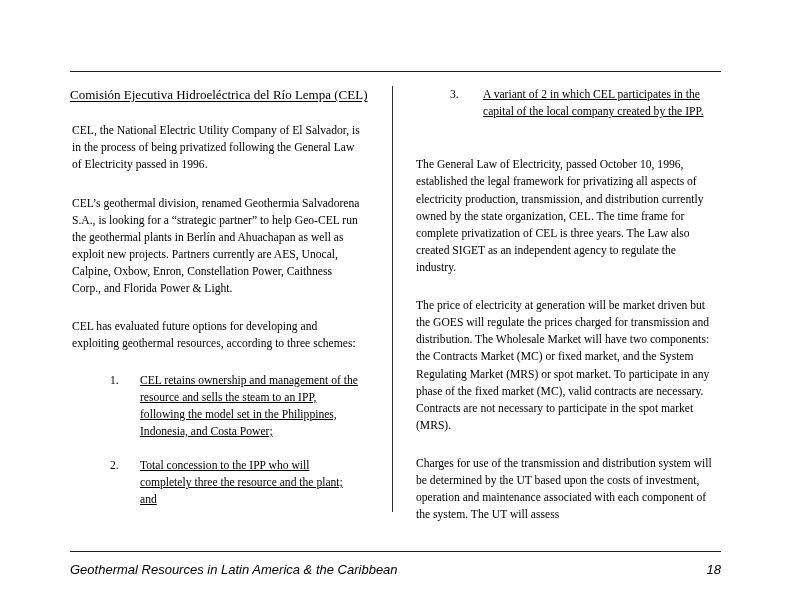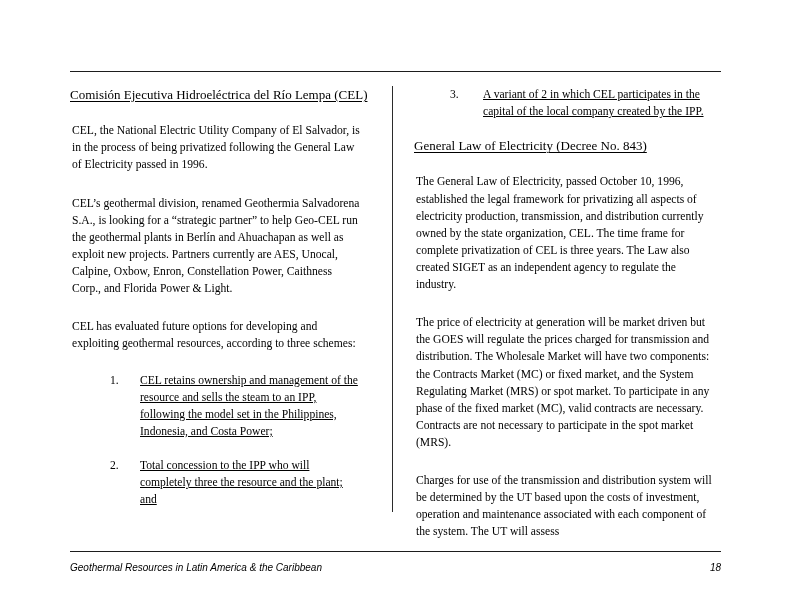--- a/index.html
+++ b/index.html
@@ -119,21 +119,21 @@
   .footer {
     position: absolute;
     left: 70px;
     top: 562px;
     width: 651px;
     display: flex;
     align-items: baseline;
     justify-content: space-between;
     font-family: "Liberation Sans", sans-serif;
     font-style: italic;
-    font-size: 10px;
+    font-size: 13px;
     color: #000000;
   }
   .footer-title { white-space: nowrap; }
   .footer-page { white-space: nowrap; }
 </style>
 </head>
 <body>
 
 <div class="page">
 
@@ -175,21 +175,20 @@
 
     <ol class="numlist">
       <li>
         <span class="num">3.</span>
         <span class="item-text">A variant of 2 in which CEL participates in the capital of the local company created by the IPP.</span>
       </li>
     </ol>
 
     <div class="gap-1"></div>
 
-    <h2 class="doc-heading">General Law of Electricity (Decree No. 843)</h2>
 
     <div class="gap-1"></div>
 
     <p class="para">The General Law of Electricity, passed October 10, 1996, established the legal framework for privatizing all aspects of electricity production, transmission, and distribution currently owned by the state organization, CEL.  The time frame for complete privatization of CEL is three years.  The Law also created SIGET as an independent agency to regulate the industry.</p>
 
     <div class="gap-1"></div>
 
     <p class="para">The price of electricity at generation will be market driven but the GOES will regulate the prices charged for transmission and distribution. The Wholesale Market will have two components:  the Contracts Market (MC) or fixed market, and the System Regulating Market (MRS) or spot market.   To participate in any phase of the fixed market (MC), valid contracts are necessary.  Contracts are not necessary to participate in the spot market (MRS).</p>
 
     <div class="gap-1"></div>

